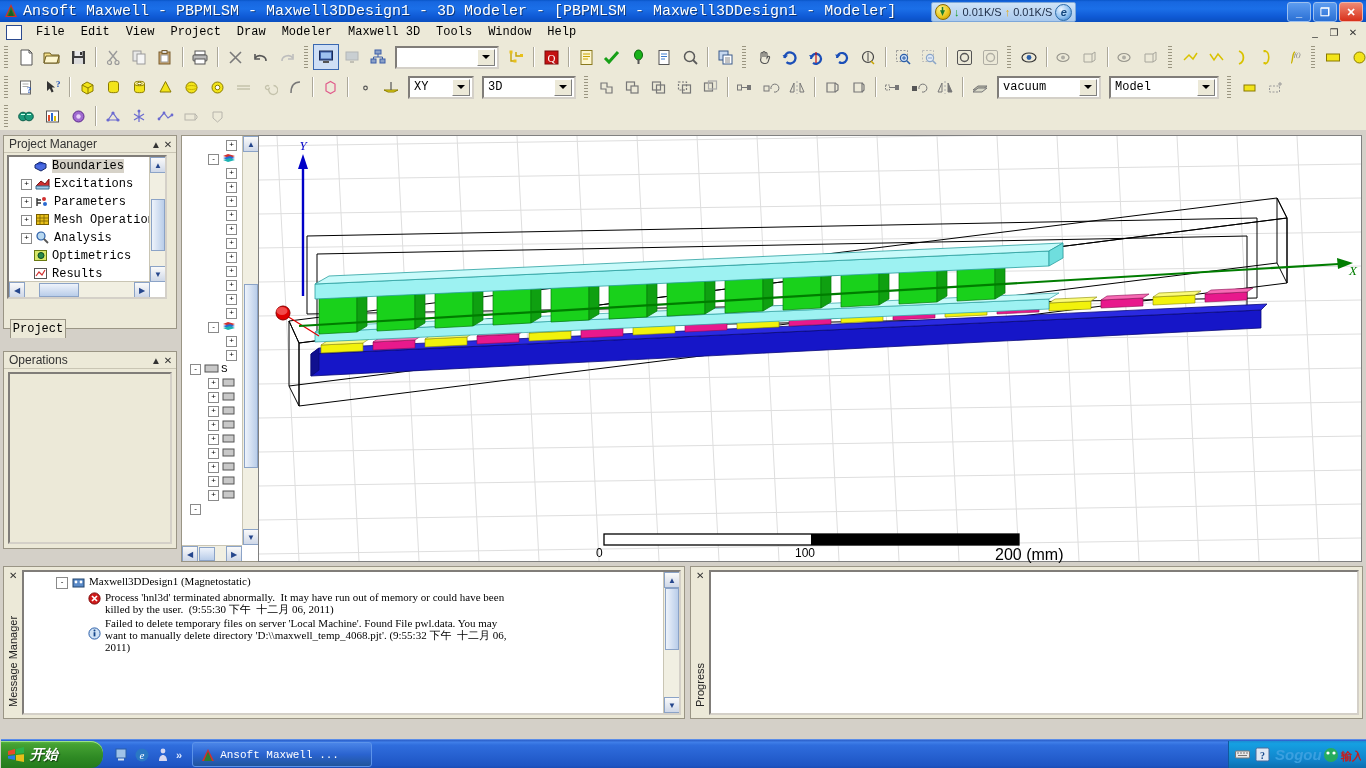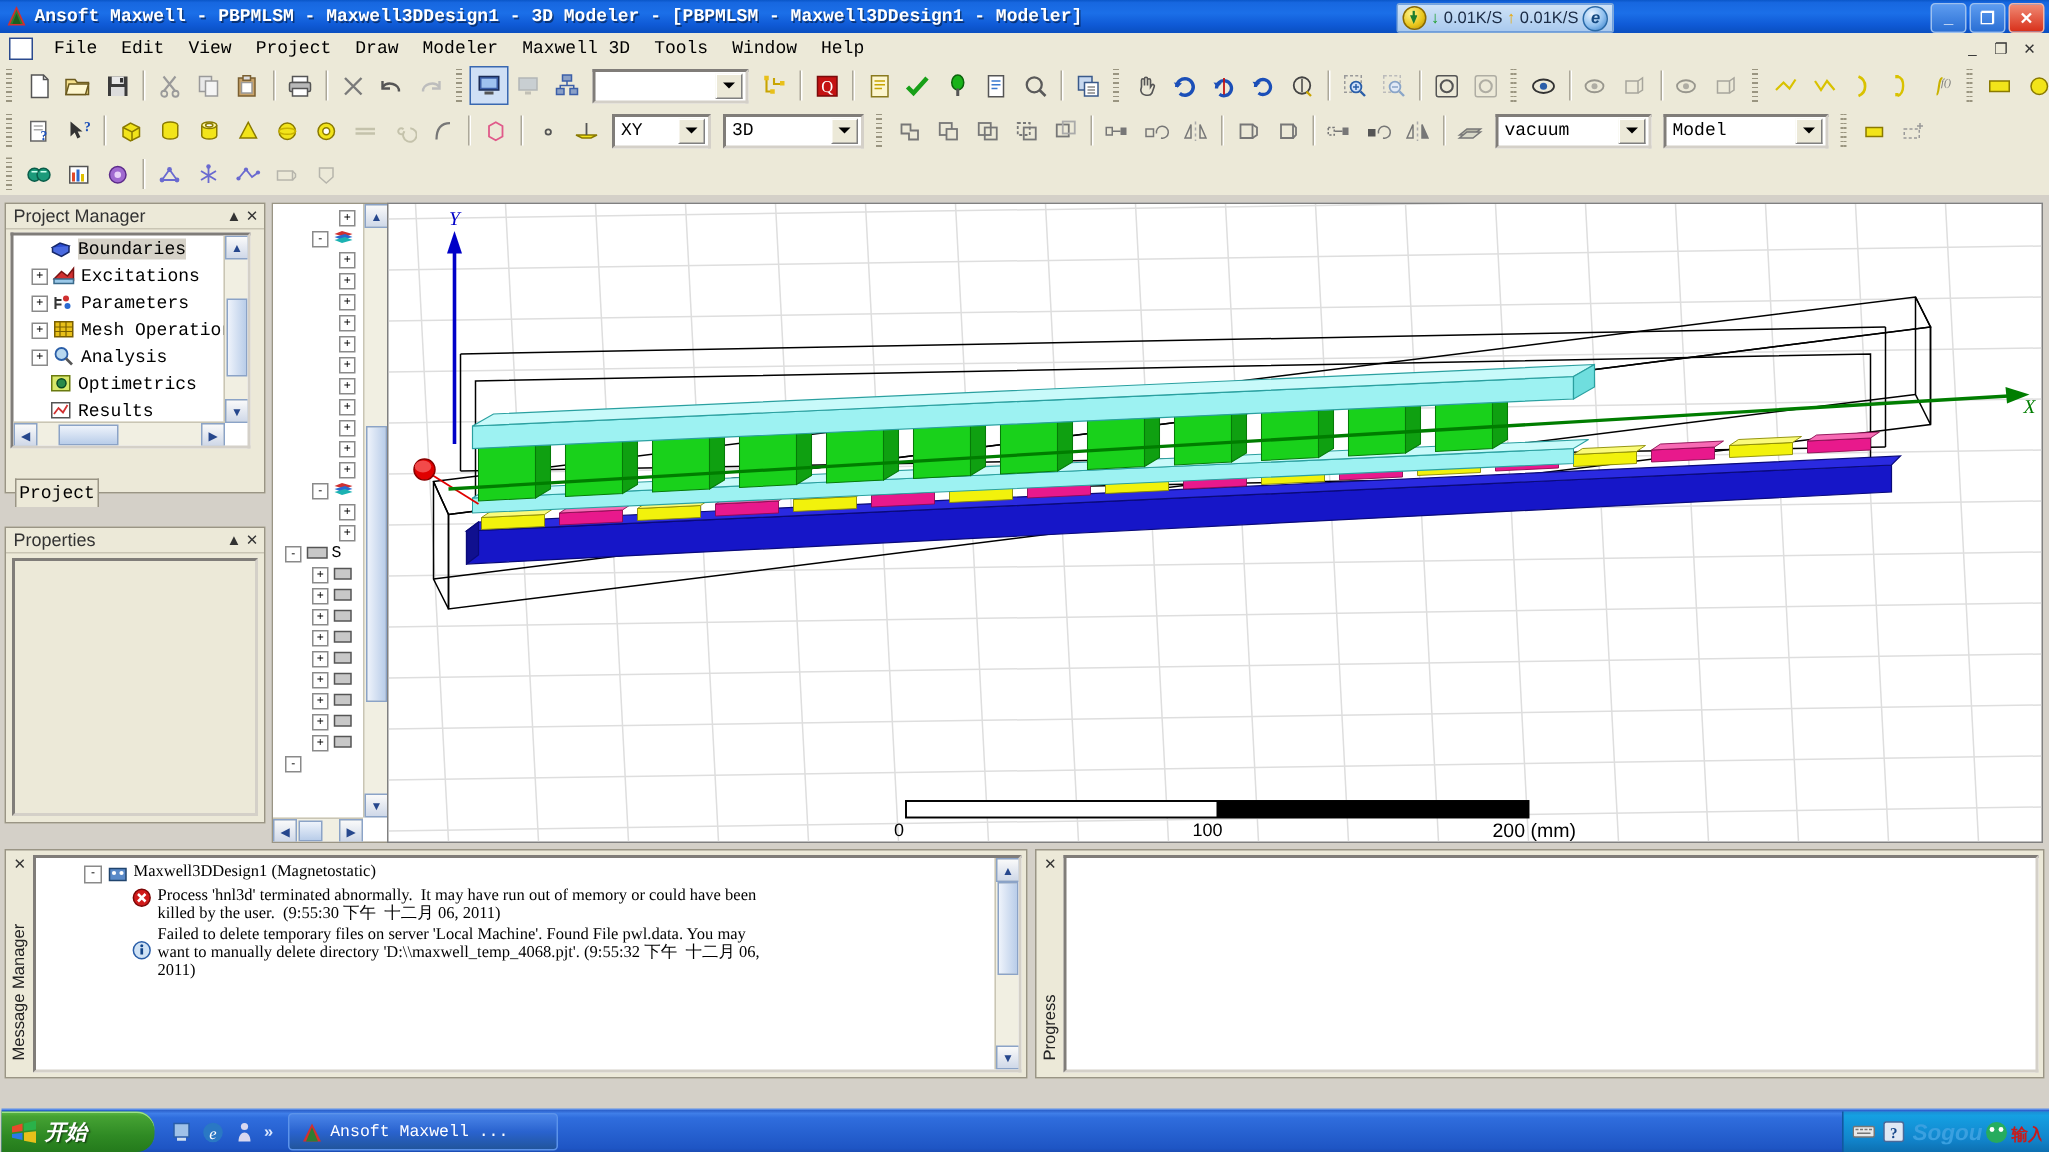--- a/index.html
+++ b/index.html
@@ -13,21 +13,21 @@
   #app{position:relative;width:1366px;height:768px;}
 
   
   .titlebar{
     position:absolute;left:0;top:0;width:1366px;height:22px;
     background:linear-gradient(to bottom,#0a56c8 0%,#1767e0 8%,#1b6fe8 40%,#0f5ad6 75%,#0a4fc0 100%);
     display:flex;align-items:center;
   }
   .titlebar .tb-icon{width:16px;height:16px;margin-left:3px;margin-right:4px;flex:0 0 auto;position:relative;}
   .titlebar .tb-title{
-    color:#fff;font-family:"Liberation Mono", monospace;font-size:12px;font-weight:bold;
+    color:#fff;font-family:"Liberation Mono", monospace;font-size:15px;font-weight:normal;
     white-space:nowrap;letter-spacing:0px;text-shadow:1px 1px 0 rgba(0,0,0,.45);
   }
   .netwidget{
     position:absolute;left:931px;top:2px;height:18px;
     background:linear-gradient(to bottom,#cfe3f7,#a9c9ee);
     border:1px solid #7da7d9;border-radius:2px;
     display:flex;align-items:center;padding:0 3px;gap:3px;
   }
   .netwidget .nw-ball{width:14px;height:14px;border-radius:50%;
     background:radial-gradient(circle at 35% 30%,#fdf38a,#e8c419 60%,#b78d06);
@@ -869,21 +869,21 @@
       <div class="hbar">
         <div class="arrL">◀</div>
         <div class="thumbH" style="left:30px;width:38px;"></div>
         <div class="arrR">▶</div>
       </div>
     </div>
     <div class="ptab" style="top:188px;left:10px;">Project</div>
 
     <div class="panel" id="props">
       <div class="panel-hdr">
-        <span class="ph-title">Properties</span>
+        <span class="ph-title">Operations</span>
         <span class="ph-btn">▲</span>
         <span class="ph-btn">✕</span>
       </div>
       <div class="panel-body" style="background:#ece9d8;"></div>
     </div>
 
     <div id="histpanel">
       <div style="position:absolute;left:0;top:0;right:16px;bottom:16px;overflow:hidden;padding-top:2px;">
         <div class="hnode" style="padding-left:44px;">
           <span class="hb">+</span>
@@ -1240,21 +1240,21 @@
         <g>
           <rect x="345" y="398" width="415" height="11" fill="#fff" stroke="#000" stroke-width="1.3"></rect>
           <rect x="552" y="398" width="208" height="11" fill="#000"></rect>
         </g>
       </svg>
       <div style="position:absolute;left:596px;top:544px;"></div>
     </div>
 
     <div style="position:absolute;left:596px;top:415px;font-family:'Liberation Sans',sans-serif;font-size:12px;color:#000;">0</div>
     <div style="position:absolute;left:795px;top:415px;font-family:'Liberation Sans',sans-serif;font-size:12px;color:#000;">100</div>
-    <div style="position:absolute;left:995px;top:415px;font-family:'Liberation Sans',sans-serif;font-size:13px;color:#000;">200 (mm)</div>
+    <div style="position:absolute;left:995px;top:415px;font-family:'Liberation Sans',sans-serif;font-size:16px;color:#000;">200 (mm)</div>
   </div>
 
   <div class="bottom">
     <div class="msgpanel">
       <span class="msgclose">✕</span>
       <span class="msgvtab">Message Manager</span>
       <div class="msglist">
         <div style="position:absolute;left:0;top:0;right:16px;bottom:0;overflow:hidden;padding:2px 0 0 4px;">
           <div class="msgrow">
             <span style="width:10px;height:10px;border:1px solid #8a8a8a;background:#fff;font-size:8px;line-height:8px;text-align:center;margin:2px 4px 0 28px;flex:0 0 auto;font-family:'Liberation Sans',sans-serif;">-</span>

